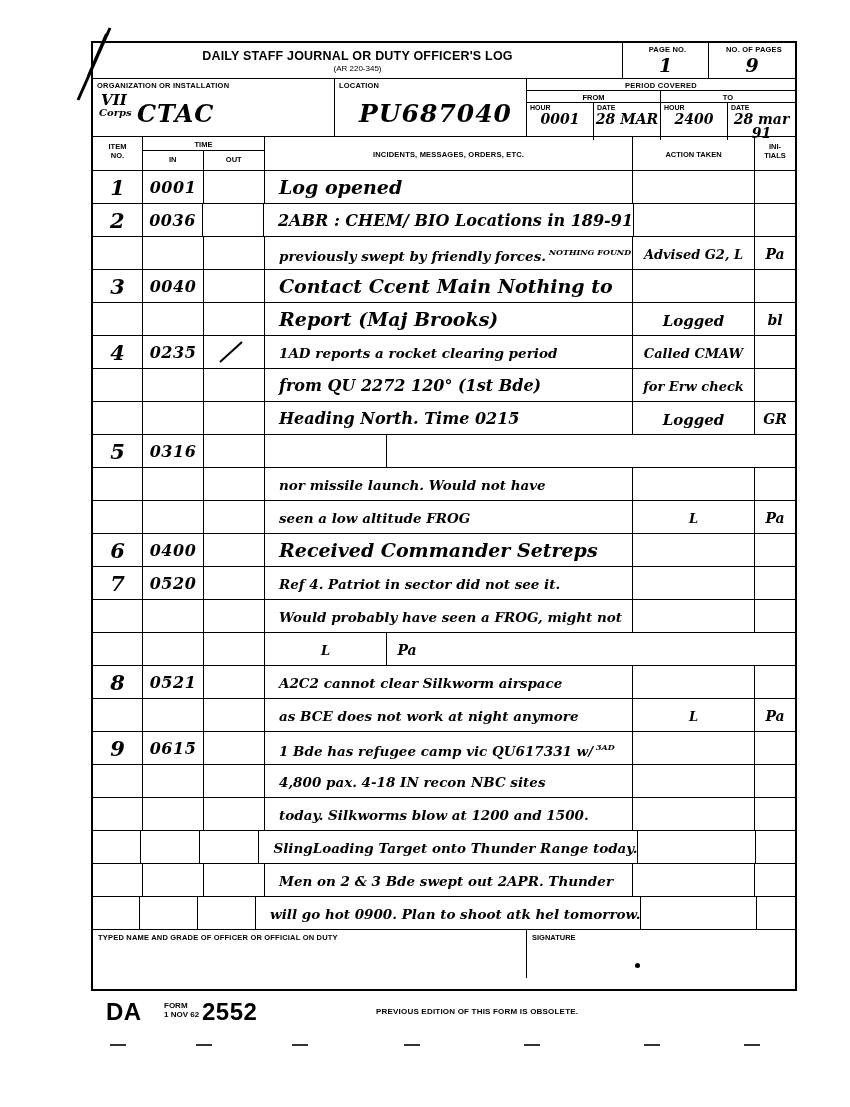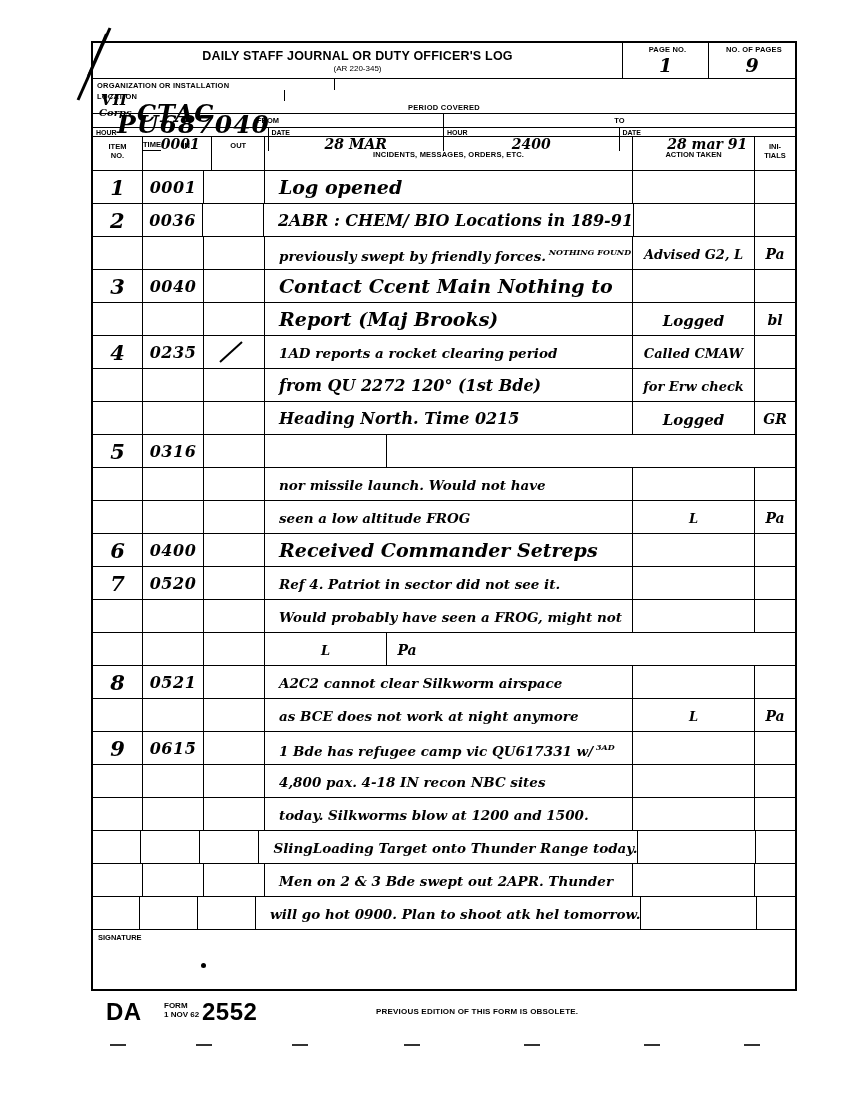--- a/index.html
+++ b/index.html
@@ -79,21 +79,20 @@
     text-align: center;
     font-size: 19px;
     line-height: 1;
     margin-top: 2px;
   }
   .hdr-row2 {
     display: flex;
     height: 58px;
     border-bottom: 1.5px solid #000;
     box-sizing: border-box;
-    flex-direction: column;
   }
   .cell-org {
     width: 242px;
     border-right: 1.5px solid #000;
     box-sizing: border-box;
     position: relative;
   }
   .cell-loc {
     width: 192px;
     border-right: 1.5px solid #000;
@@ -191,21 +190,21 @@
     font-size: 7.5px;
     font-weight: bold;
     padding-top: 5px;
     line-height: 1.25;
   }
   .c-time {
     width: 122px;
     border-right: 1.5px solid #000;
     box-sizing: border-box;
     display: flex;
-    flex-direction: row;
+    flex-direction: column;
   }
   .c-time .tlabel {
     text-align: center;
     font-size: 7.5px;
     font-weight: bold;
     border-bottom: 1px solid #000;
     height: 14px;
     padding-top: 3px;
     box-sizing: border-box;
   }
@@ -775,20 +774,23 @@
           <div class="r-out"></div>
           <div class="r-inc">
             <div class="hw-inc hand sm">will go hot 0900. Plan to shoot atk hel tomorrow.</div>
           </div>
           <div class="r-act"></div>
           <div class="r-init"></div>
         </div>
       </div>
 
     <div class="footer">
+      <div class="ft-name">
+        <span>TYPED NAME AND GRADE OF OFFICER OR OFFICIAL ON DUTY</span>
+      </div>
       <div class="ft-sig">
         <span>SIGNATURE</span>
         <span class="sig-dot"></span>
       </div>
     </div>
 
   </div>
 
   <div class="formline">
     <span class="da-label">DA</span>

